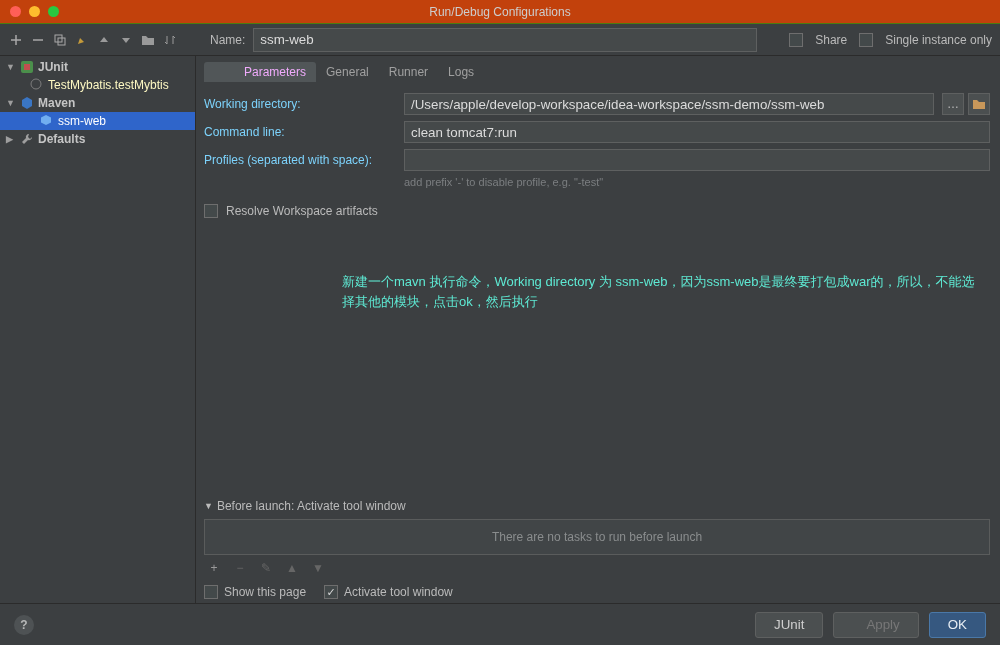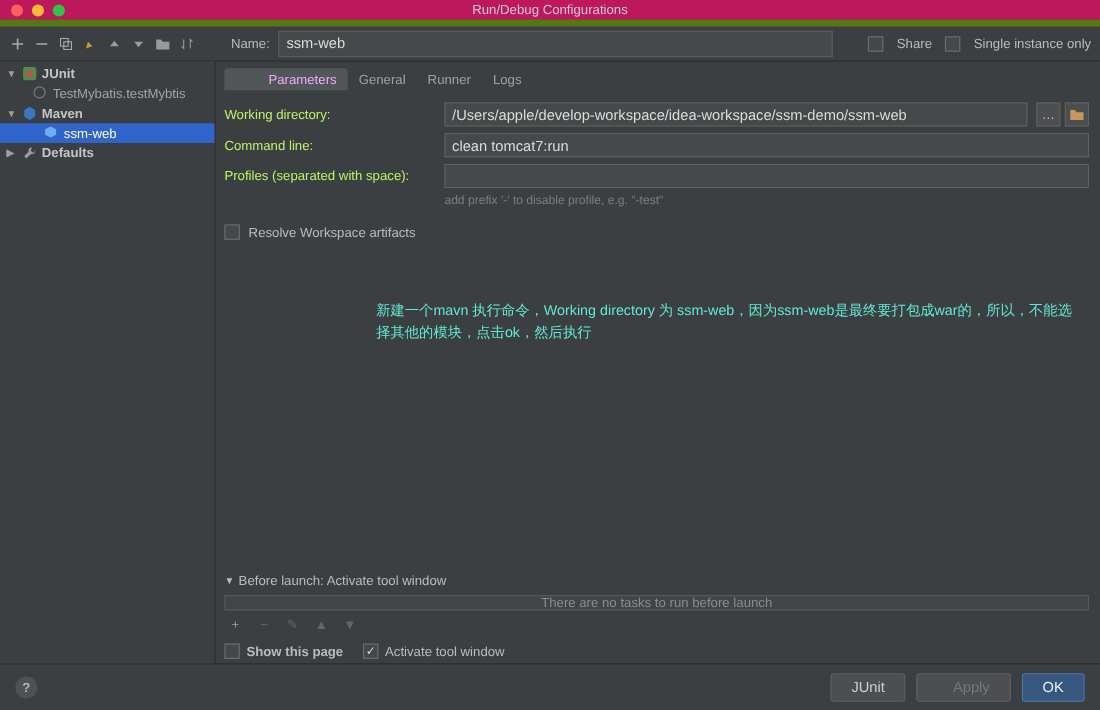--- a/index.html
+++ b/index.html
@@ -9,25 +9,25 @@
     background: #3c3f41;
     color: #bbbbbb;
     width: 1000px;
     height: 645px;
     overflow: hidden;
     user-select: none;
   }
   
   .titlebar {
     height: 24px;
-    background: #be185d;
+    background: #c2410c;
     display: flex;
     align-items: center;
     position: relative;
-    border-bottom: 6px solid #4d7c0f;
+    border-bottom: 1px solid #4d7c0f;
   }
   .traffic {
     display: flex;
     gap: 8px;
     padding-left: 10px;
   }
   .traffic span {
     width: 11px; height: 11px;
     border-radius: 50%;
   }
@@ -104,21 +104,21 @@
   .tabs { display:flex; gap:0; border-bottom:0px; margin-bottom:8px;}
   .tab {
     padding: 3px 10px;
     color:#a0a0a0;
     border-radius:3px 3px 0 0;
   }
   .tab.active {
     background:#515658; color:#f0abfc;padding-left:40px;
   }
   .form-row { display:flex; align-items:center; height:28px; gap:8px;}
-  .form-label { width: 192px; color:#bef264;}
+  .form-label { width: 192px; color:#7dd3fc;}
   .form-input {
     flex:1; height:22px;
     background:#45494a; border:1px solid #5e6060;
     color:#dcdcdc; padding:0 6px; outline:none;
   }
   .form-input::placeholder { color:#7b7e80; }
   .input-trail { display:flex; gap:4px; }
   .trail-btn { width:22px;height:22px;background:#4b4f50;border:1px solid #5e6060;color:#bdbdbd;display:flex;align-items:center;justify-content:center;}
   .profile-hint { color:#7b7e80; margin-left:200px; font-size:11px; margin-top:2px;}
   .resolve-row { display:flex; align-items:flex-end; gap:8px; margin-top:16px;}
@@ -131,21 +131,21 @@
     font-size:13px;
     line-height:1.5;
   }
   .before-launch {
     margin-top:auto;
     padding-bottom: 4px;
   }
   .bl-header { display:flex; align-items:center; gap:4px; color:#bbbbbb; margin-bottom:6px;}
   .bl-body {
     background:#414547; border:1px solid #5a5c5c;
-    height:14px; display:flex; align-items:center; justify-content:center;
+    height:36px; display:flex; align-items:center; justify-content:center;
     color:#8a8d8e;
   }
   .bl-buttons { display:flex; gap:10px; padding:6px 2px; color:#9a9a9a;}
   .bl-btn { width:16px; text-align:center;}
   .bl-checks { display:flex; gap:18px; align-items:center; margin-top:4px;}
   
   .footer {
     height:42px;
     border-top:1px solid #2b2b2b;
     display:flex;
@@ -232,21 +232,21 @@
     <div class="tree-node level-1">
       <span class="arrow">▼</span>
       <span class="ico">
           <svg width="14" height="14">
             <rect x="1" y="1" width="12" height="12" fill="#4b8f4b" rx="2"></rect>
             <rect x="4" y="4" width="6" height="6" fill="#c24f4f"></rect>
           </svg>
         </span>
       <span>JUnit</span>
     </div>
-    <div class="tree-node level-3" style="padding-left:30px;color:#a3a3a3;">
+    <div class="tree-node level-3" style="padding-left:30px;color:#fef9c3;">
       <span class="ico">
           <svg width="12" height="12">
             <circle cx="6" cy="6" r="5" fill="none" stroke="#7d7d7d"></circle>
           </svg>
         </span>
       <span>TestMybatis.testMybtis</span>
     </div>
     <div class="tree-node level-1">
       <span class="arrow">▼</span>
       <span class="ico">
@@ -323,21 +323,21 @@
         <span>There are no tasks to run before launch</span>
       </div>
       <div class="bl-buttons">
         <span class="bl-btn">+</span>
         <span class="bl-btn" style="color:#666;">−</span>
         <span class="bl-btn" style="color:#666;">✎</span>
         <span class="bl-btn" style="color:#666;">▲</span>
         <span class="bl-btn" style="color:#666;">▼</span>
       </div>
       <div class="bl-checks">
-        <span style="display:flex;align-items:center;gap:6px;font-weight:bold;">
+        <span style="display:flex;align-items:center;gap:6px;">
           <span class="check"></span>
           <span>Show this page</span>
         </span>
         <span style="display:flex;align-items:center;gap:6px;">
           <span class="check checked"></span>
           <span>Activate tool window</span>
         </span>
       </div>
     </div>
 

